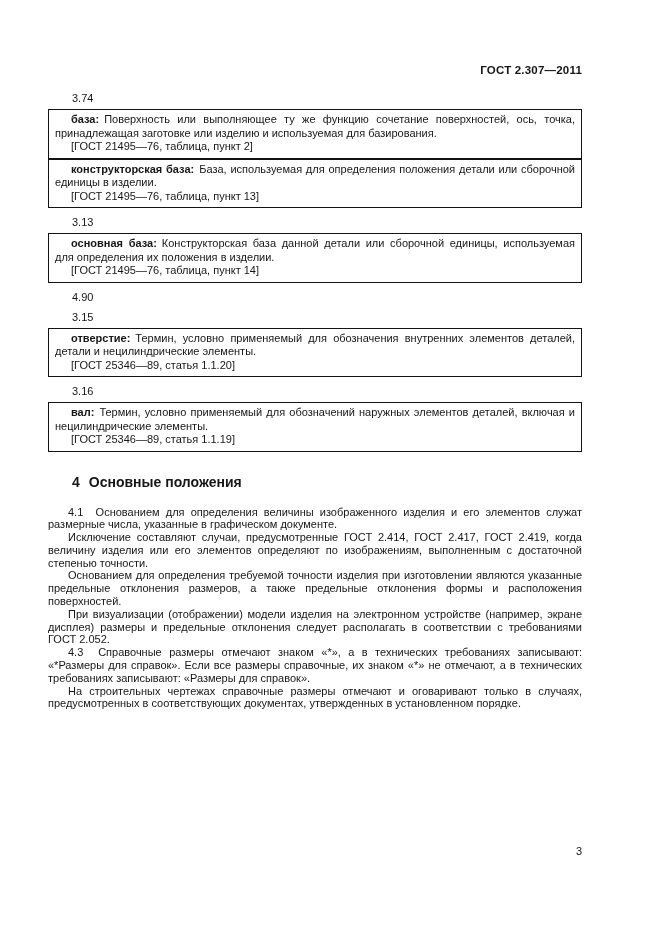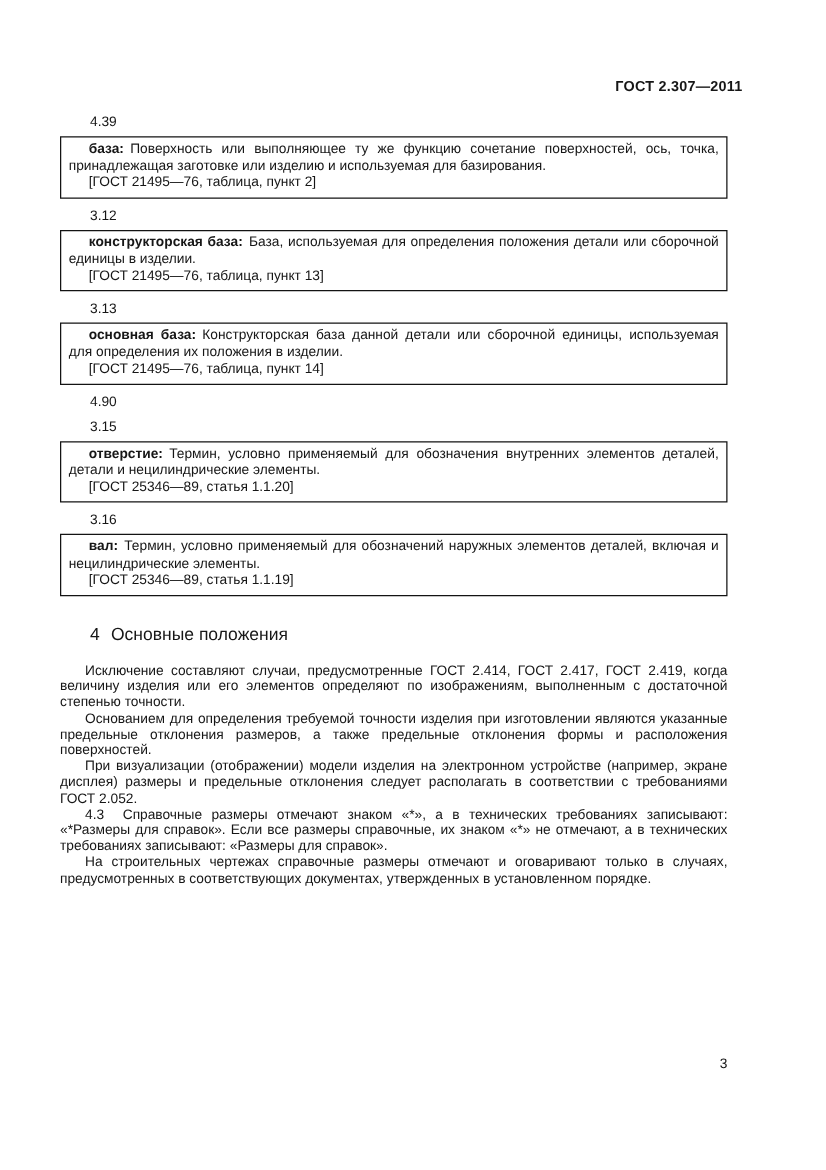--- a/index.html
+++ b/index.html
@@ -8,21 +8,21 @@
     width: 661px;
     height: 936px;
     background: #ffffff;
     color: #161616;
     font-family: "Liberation Sans", sans-serif;
     overflow: hidden;
   }
   .doc-header {
     position: absolute;
     top: 64px;
-    left: 60px;
+    left: 48px;
     width: 534px;
     text-align: right;
     font-weight: bold;
     font-size: 11.5px;
     letter-spacing: 0.2px;
   }
   .content {
     position: absolute;
     top: 92px;
     left: 48px;
@@ -45,21 +45,21 @@
     font-size: 11px;
     line-height: 13.5px;
   }
   .def { text-align: justify; text-indent: 16px; }
   .src { text-indent: 16px; }
   .termwrap { font-weight: bold; margin-right: 5px; }
   .termwrap .suffix { font-weight: normal; }
   .section-heading {
     margin: 22px 0 15px 0;
     font-size: 14px;
-    font-weight: normal;
+    font-weight: bold;
     text-indent: 24px;
     line-height: 17px;
   }
   .sec-num { margin-right: 9px; }
   .body-p {
     margin: 0;
     font-size: 11px;
     line-height: 12.8px;
     text-align: justify;
     text-indent: 20px;
@@ -74,29 +74,28 @@
 </head>
 <body>
 
 <div class="page">
 
   <div class="doc-header">ГОСТ 2.307—2011</div>
 
   <div class="content">
 
     <div class="term-block">
-      <p class="term-num">4.39</p>
+      <p class="term-num">3.74</p>
       <div class="term-box">
         <p class="def"><span class="termwrap"><b>база:</b><span class="suffix"></span></span><span>Поверхность или выполняющее ту же функцию сочетание поверхностей, ось, точка, принадлежащая заготовке или изделию и используемая для базирования.</span></p>
         <p class="src">[ГОСТ 21495—76, таблица, пункт 2]</p>
       </div>
     </div>
 
     <div class="term-block">
-      <p class="term-num">3.12</p>
       <div class="term-box">
         <p class="def"><span class="termwrap"><b>конструкторская база:</b><span class="suffix"></span></span><span>База, используемая для определения положения детали или сборочной единицы в изделии.</span></p>
         <p class="src">[ГОСТ 21495—76, таблица, пункт 13]</p>
       </div>
     </div>
 
     <div class="term-block">
       <p class="term-num">3.13</p>
       <div class="term-box">
         <p class="def"><span class="termwrap"><b>основная база:</b><span class="suffix"></span></span><span>Конструкторская база данной детали или сборочной единицы, используемая для определения их положения в изделии.</span></p>
@@ -119,20 +118,21 @@
     <div class="term-block">
       <p class="term-num">3.16</p>
       <div class="term-box">
         <p class="def"><span class="termwrap"><b>вал:</b><span class="suffix"></span></span><span>Термин, условно применяемый для обозначений наружных элементов деталей, включая и нецилиндрические элементы.</span></p>
         <p class="src">[ГОСТ 25346—89, статья 1.1.19]</p>
       </div>
     </div>
 
     <h2 class="section-heading"><span class="sec-num">4</span><span>Основные положения</span></h2>
 
+    <p class="body-p">4.1&nbsp; Основанием для определения величины изображенного изделия и его элементов служат размерные числа, указанные в графическом документе.</p>
     <p class="body-p">Исключение составляют случаи, предусмотренные ГОСТ 2.414, ГОСТ 2.417, ГОСТ 2.419, когда величину изделия или его элементов определяют по изображениям, выполненным с достаточной степенью точности.</p>
     <p class="body-p">Основанием для определения требуемой точности изделия при изготовлении являются указанные предельные отклонения размеров, а также предельные отклонения формы и расположения поверхностей.</p>
     <p class="body-p">При визуализации (отображении) модели изделия на электронном устройстве (например, экране дисплея) размеры и предельные отклонения следует располагать в соответствии с требованиями ГОСТ 2.052.</p>
     <p class="body-p">4.3&nbsp; Справочные размеры отмечают знаком «*», а в технических требованиях записывают: «*Размеры для справок». Если все размеры справочные, их знаком «*» не отмечают, а в технических требованиях записывают: «Размеры для справок».</p>
     <p class="body-p">На строительных чертежах справочные размеры отмечают и оговаривают только в случаях, предусмотренных в соответствующих документах, утвержденных в установленном порядке.</p>
 
   </div>
 
   <div class="page-number">3</div>
 

